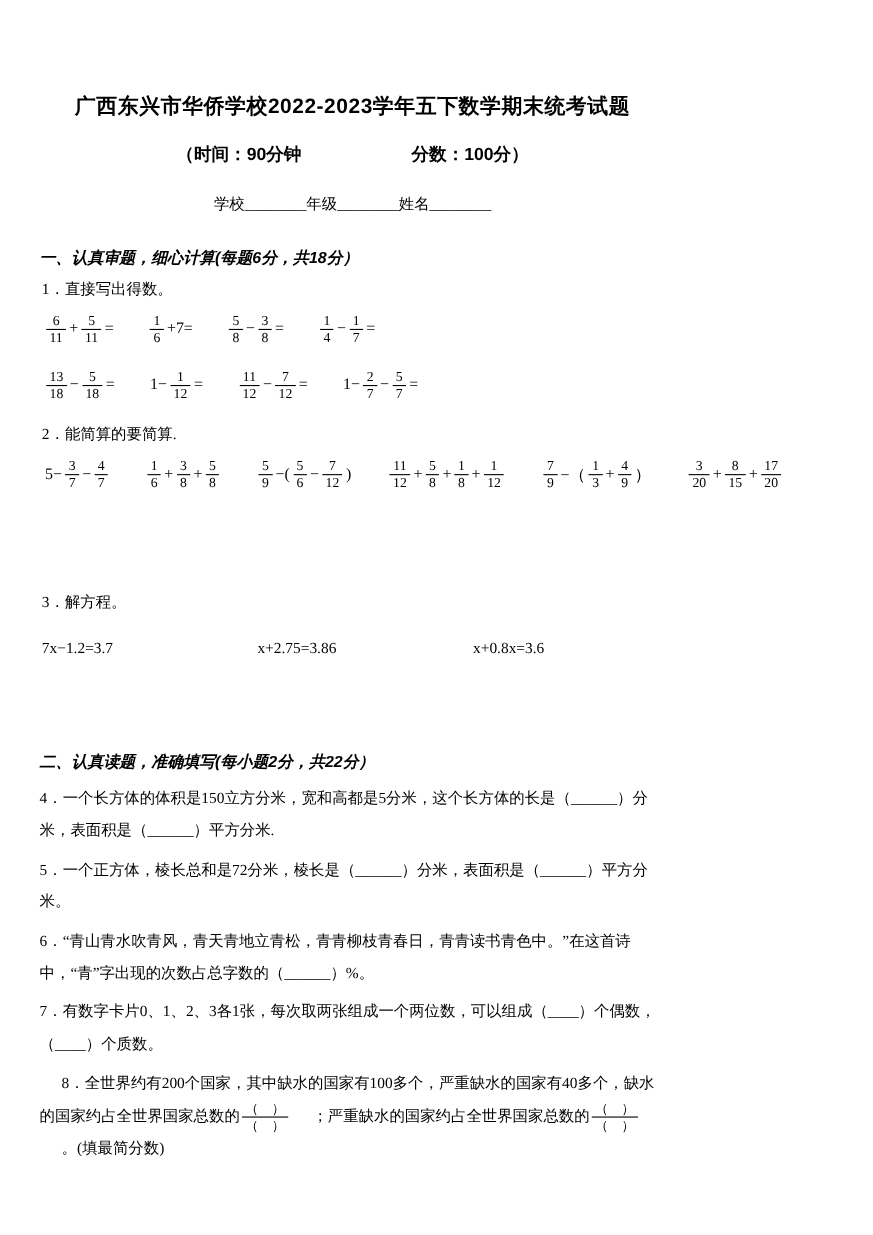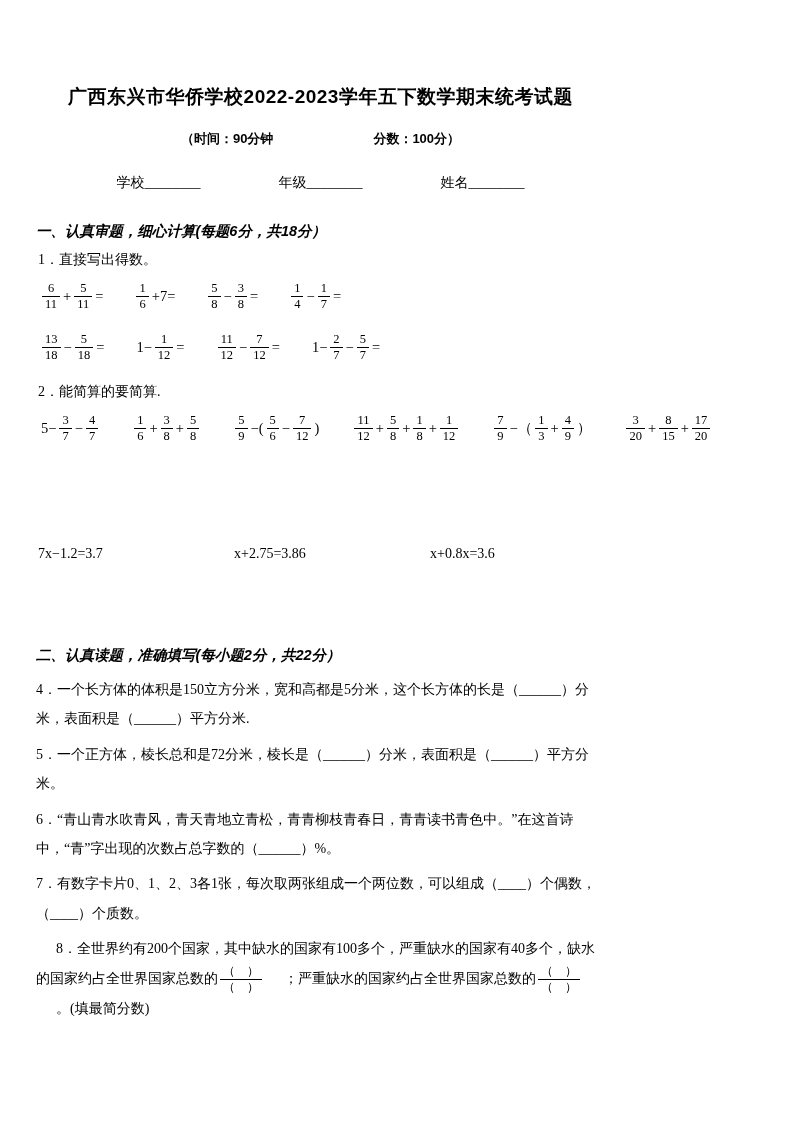--- a/index.html
+++ b/index.html
@@ -24,28 +24,27 @@
     font-weight: 700;
     text-align: center;
     margin-bottom: 20px;
     letter-spacing: 0.5px;
   }
   .subtitle {
     display: flex;
     justify-content: center;
     gap: 100px;
     font-family: "Liberation Sans", "DejaVu Sans", sans-serif;
-    font-size: 13px;
+    font-size: 16px;
     font-weight: 700;
     margin-bottom: 26px;
   }
   .student-info {
     display: flex;
     justify-content: center;
-    gap: 78px;
     font-size: 14px;
     margin-bottom: 30px;
   }
   .sec-heading {
     font-family: "Liberation Sans", "DejaVu Sans", sans-serif;
     font-size: 14.5px;
     font-weight: 700;
     margin: 12px 0 10px 0;
     font-style: italic;
   }
@@ -310,20 +309,21 @@
         <span class="op">+</span>
         <span class="frac">
           <span class="num">17</span>
           <span class="den">20</span>
         </span>
       </span>
   </div>
 
   <div class="work-space-large"></div>
 
+  <div class="q-label">3．解方程。</div>
 
   <div class="eq-row">
     <span class="eq">7x−1.2=3.7</span>
     <span class="eq">x+2.75=3.86</span>
     <span class="eq">x+0.8x=3.6</span>
   </div>
 
 
   <div class="work-space-mid"></div>
 

